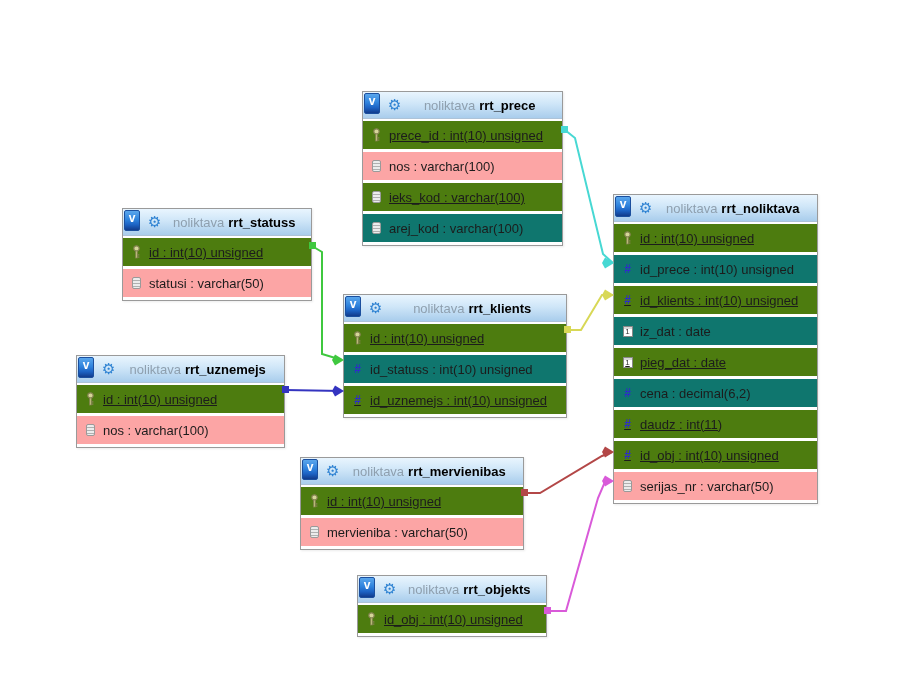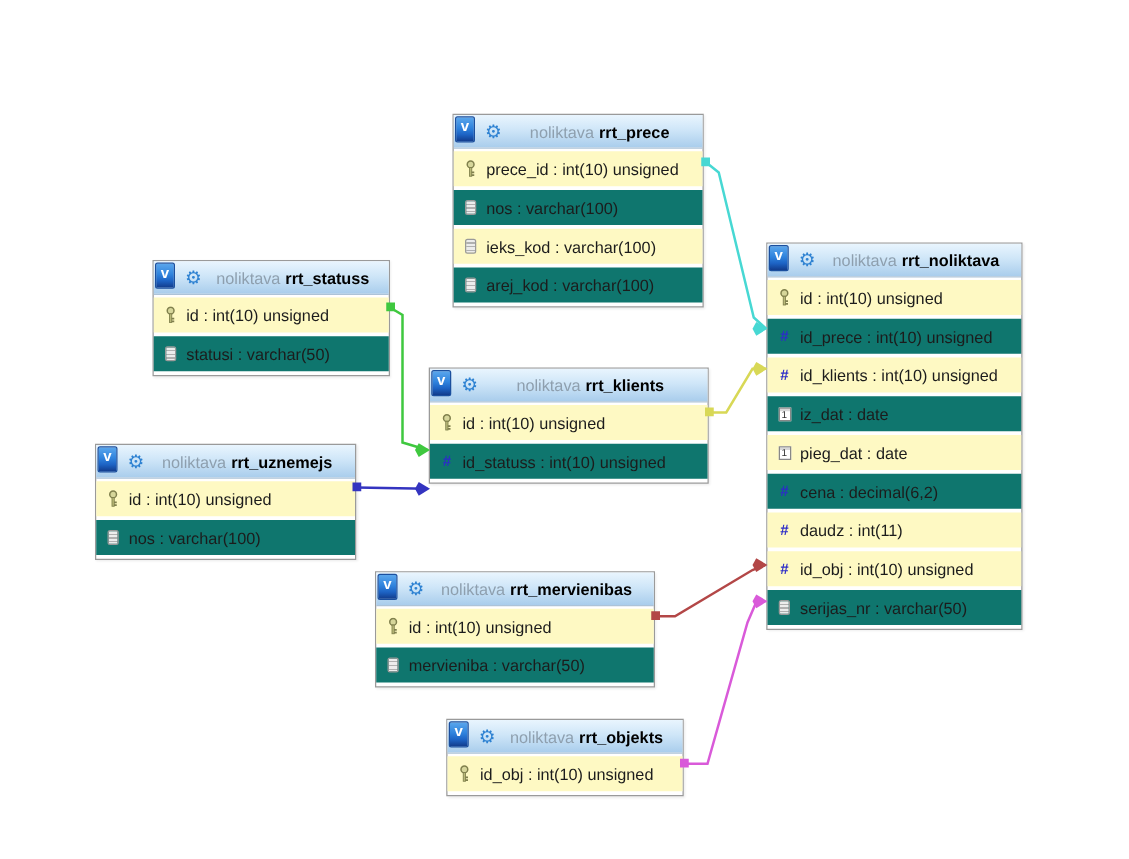--- a/index.html
+++ b/index.html
@@ -19,23 +19,23 @@
   .gear{margin-left:25px;color:#2e82d2;font-size:15px;line-height:15px;cursor:pointer;
        font-family:"DejaVu Sans",sans-serif;}
   .gear::before{content:"\2699";}
   .ttitle{flex:1;text-align:center;font-size:13px;white-space:nowrap;padding-right:4px;}
   .schema{color:#8e9fae;}
   .tname{color:#000000;font-weight:bold;margin-left:4px;}
 
   .tbody{padding-top:2px;}
   .row{height:28px;margin-bottom:3px;display:flex;align-items:center;padding-left:6px;
        font-size:13px;color:#1c1c1c;white-space:nowrap;}
-  .row.white{background:#fef9c3;}
+  .row.white{background:#4d7c0f;text-decoration:underline;}
   .row.gray{background:#0f766e;}
-  .row.pink{background:#0f766e;}
+  .row.pink{background:#fca5a5;}
   .ficon{width:15px;display:inline-flex;justify-content:center;align-items:center;
        margin-right:5px;flex:0 0 15px;}
   .num::before{content:"#";color:#2d2dc8;font-weight:bold;font-size:12px;}
   .date-ic{width:10px;height:11px;box-sizing:border-box;border:1px solid #888888;
        background:#ffffff;box-shadow:inset 0 2px 0 #d8d8d8;font-size:8px;color:#333333;
        display:flex;align-items:flex-end;justify-content:center;line-height:8px;}
   .date-ic::before{content:"1";}
   .txt-ic{width:9px;height:12px;box-sizing:border-box;border:1px solid #9a9a9a;border-radius:2px;
        background:repeating-linear-gradient(180deg,#ececec 0px,#ececec 2px,#b0b0b0 2px,#b0b0b0 3px);}
   .flabel{overflow:hidden;}
@@ -129,20 +129,24 @@
               <rect x="5.2" y="9.2" width="2.2" height="1.4" fill="#80804d"></rect>
               <rect x="5.2" y="11.4" width="2.2" height="1.4" fill="#80804d"></rect>
             </svg>
           </span>
         <span class="flabel">id : int(10) unsigned</span>
       </div>
       <div class="row gray">
         <span class="ficon num"></span>
         <span class="flabel">id_statuss : int(10) unsigned</span>
       </div>
+      <div class="row white">
+        <span class="ficon num"></span>
+        <span class="flabel">id_uznemejs : int(10) unsigned</span>
+      </div>
     </div>
   </div>
 
   <div class="tbl" style="left:76px;top:355px;width:209px;">
     <div class="thead">
       <span class="vbtn">v</span>
       <span class="gear"></span>
       <span class="ttitle"><span class="schema">noliktava</span><span class="tname">rrt_uznemejs</span></span>
     </div>
     <div class="tbody">

